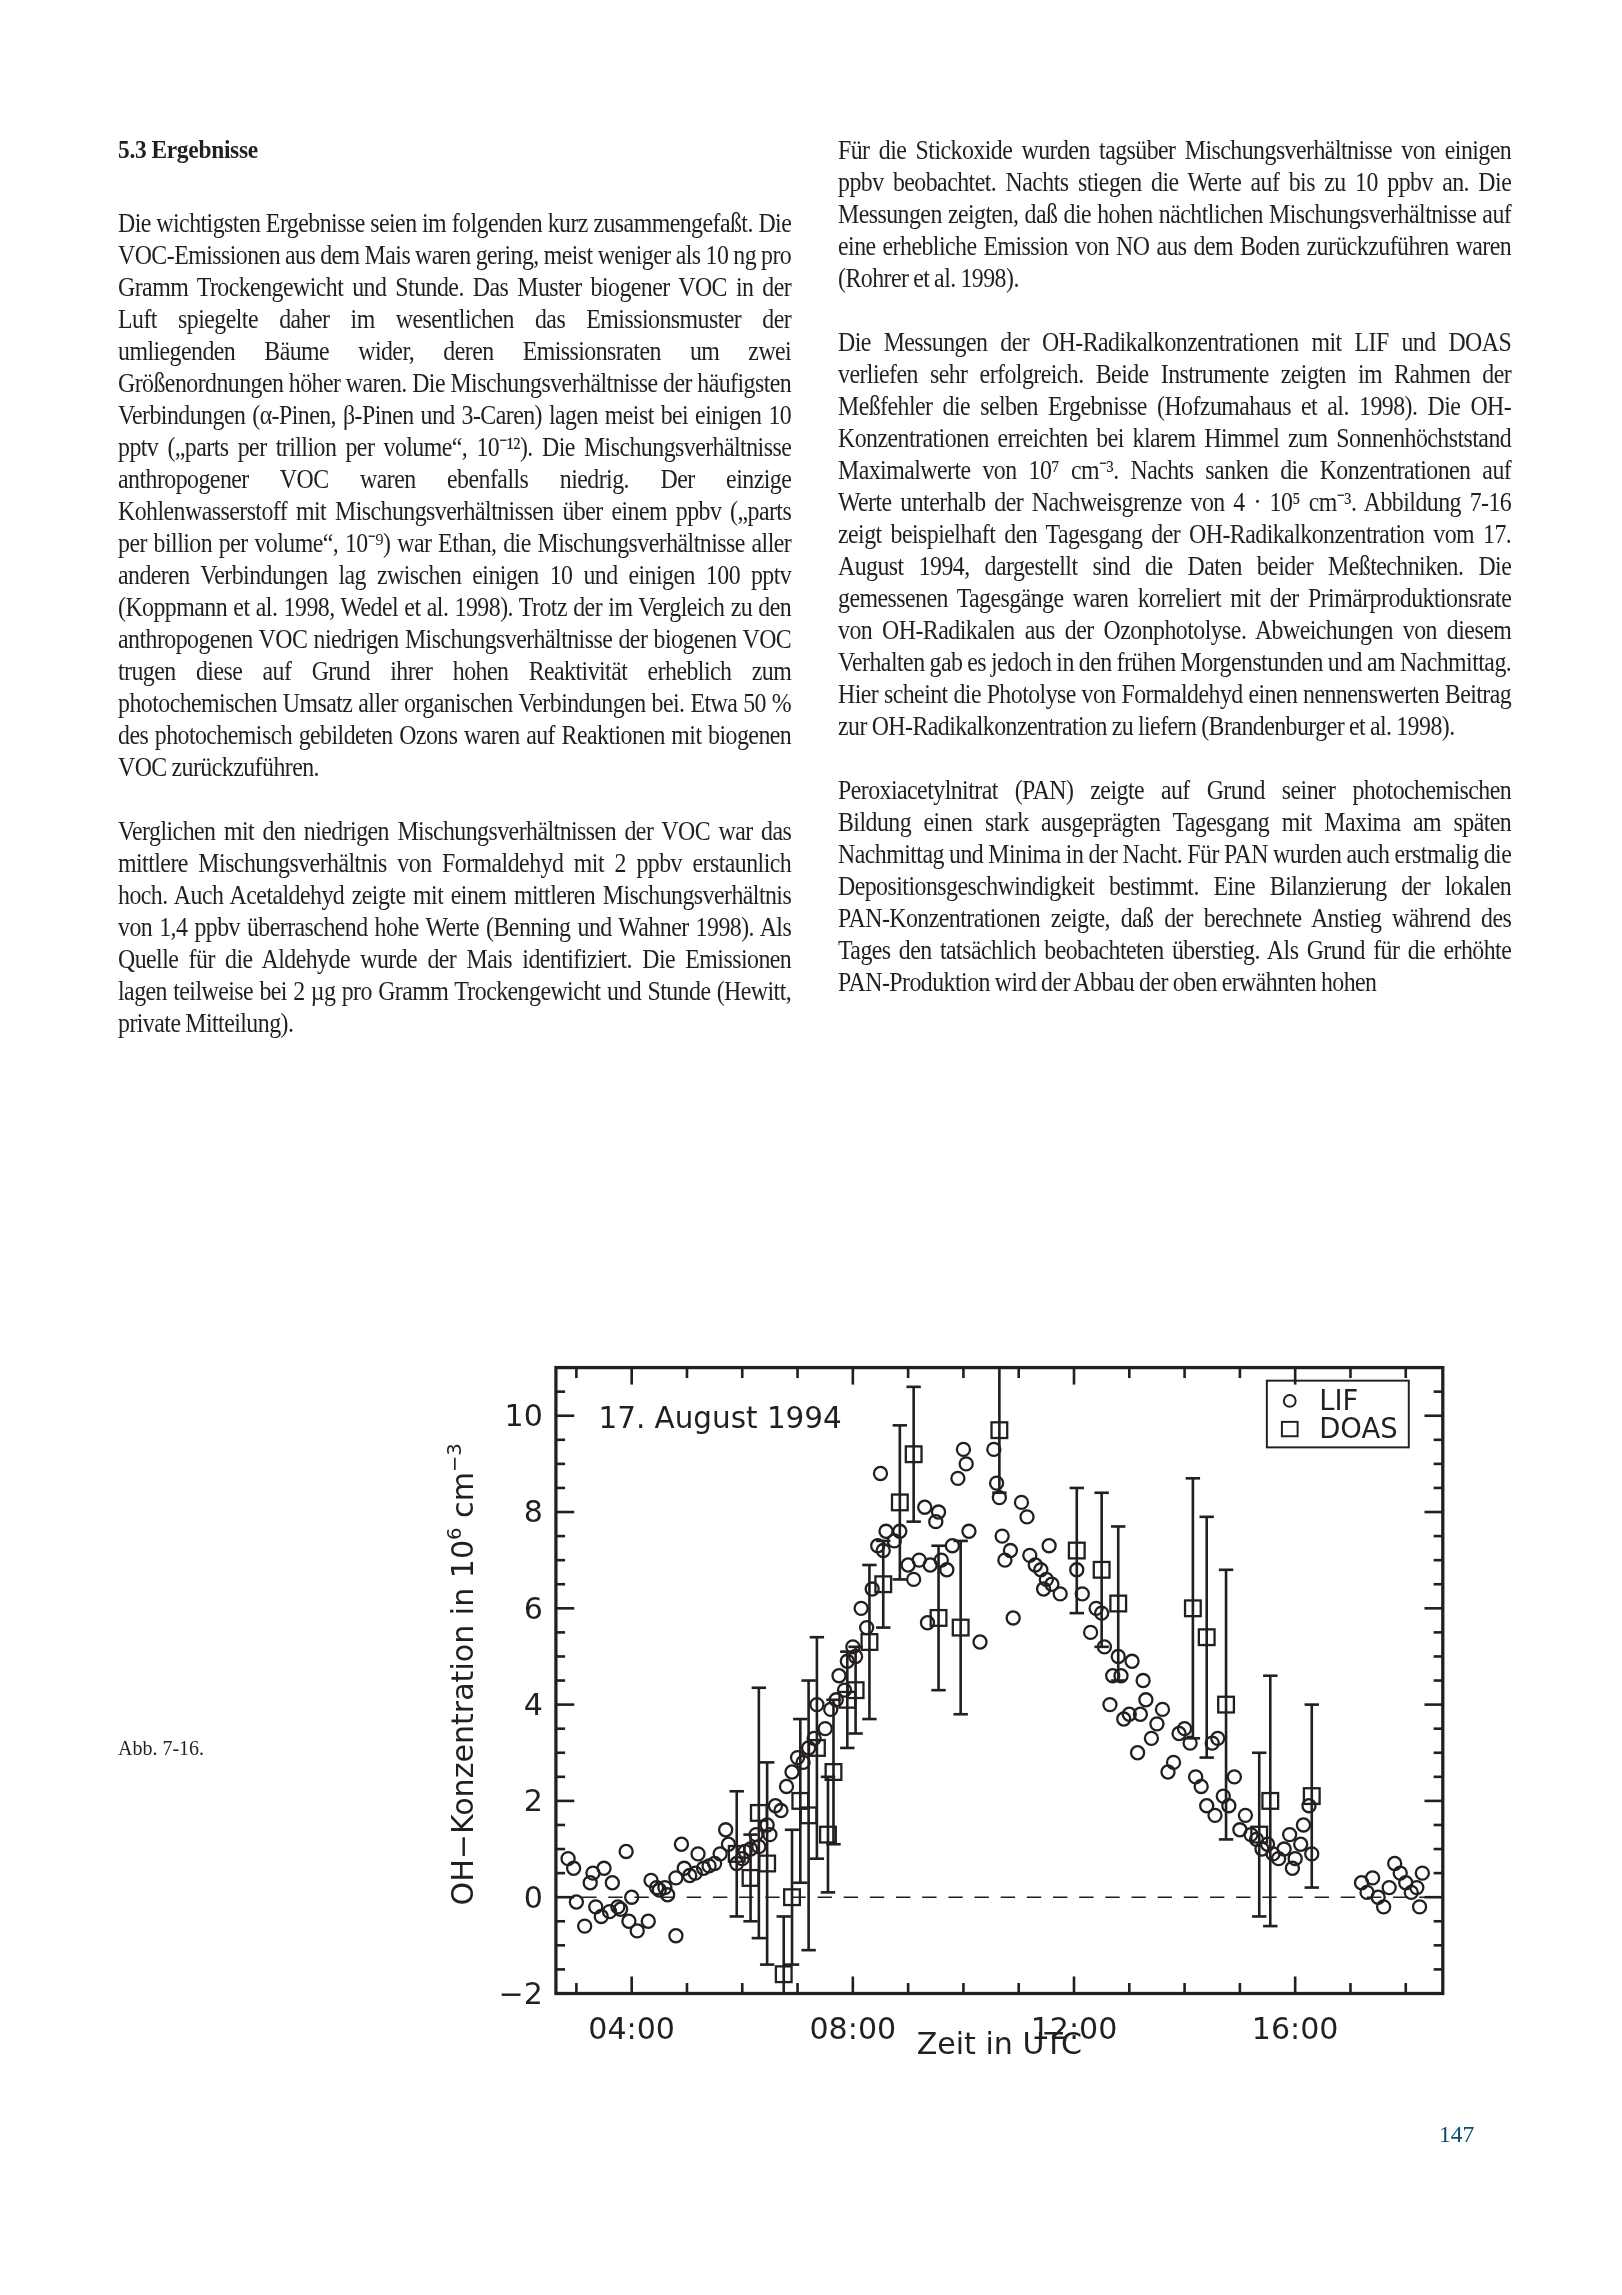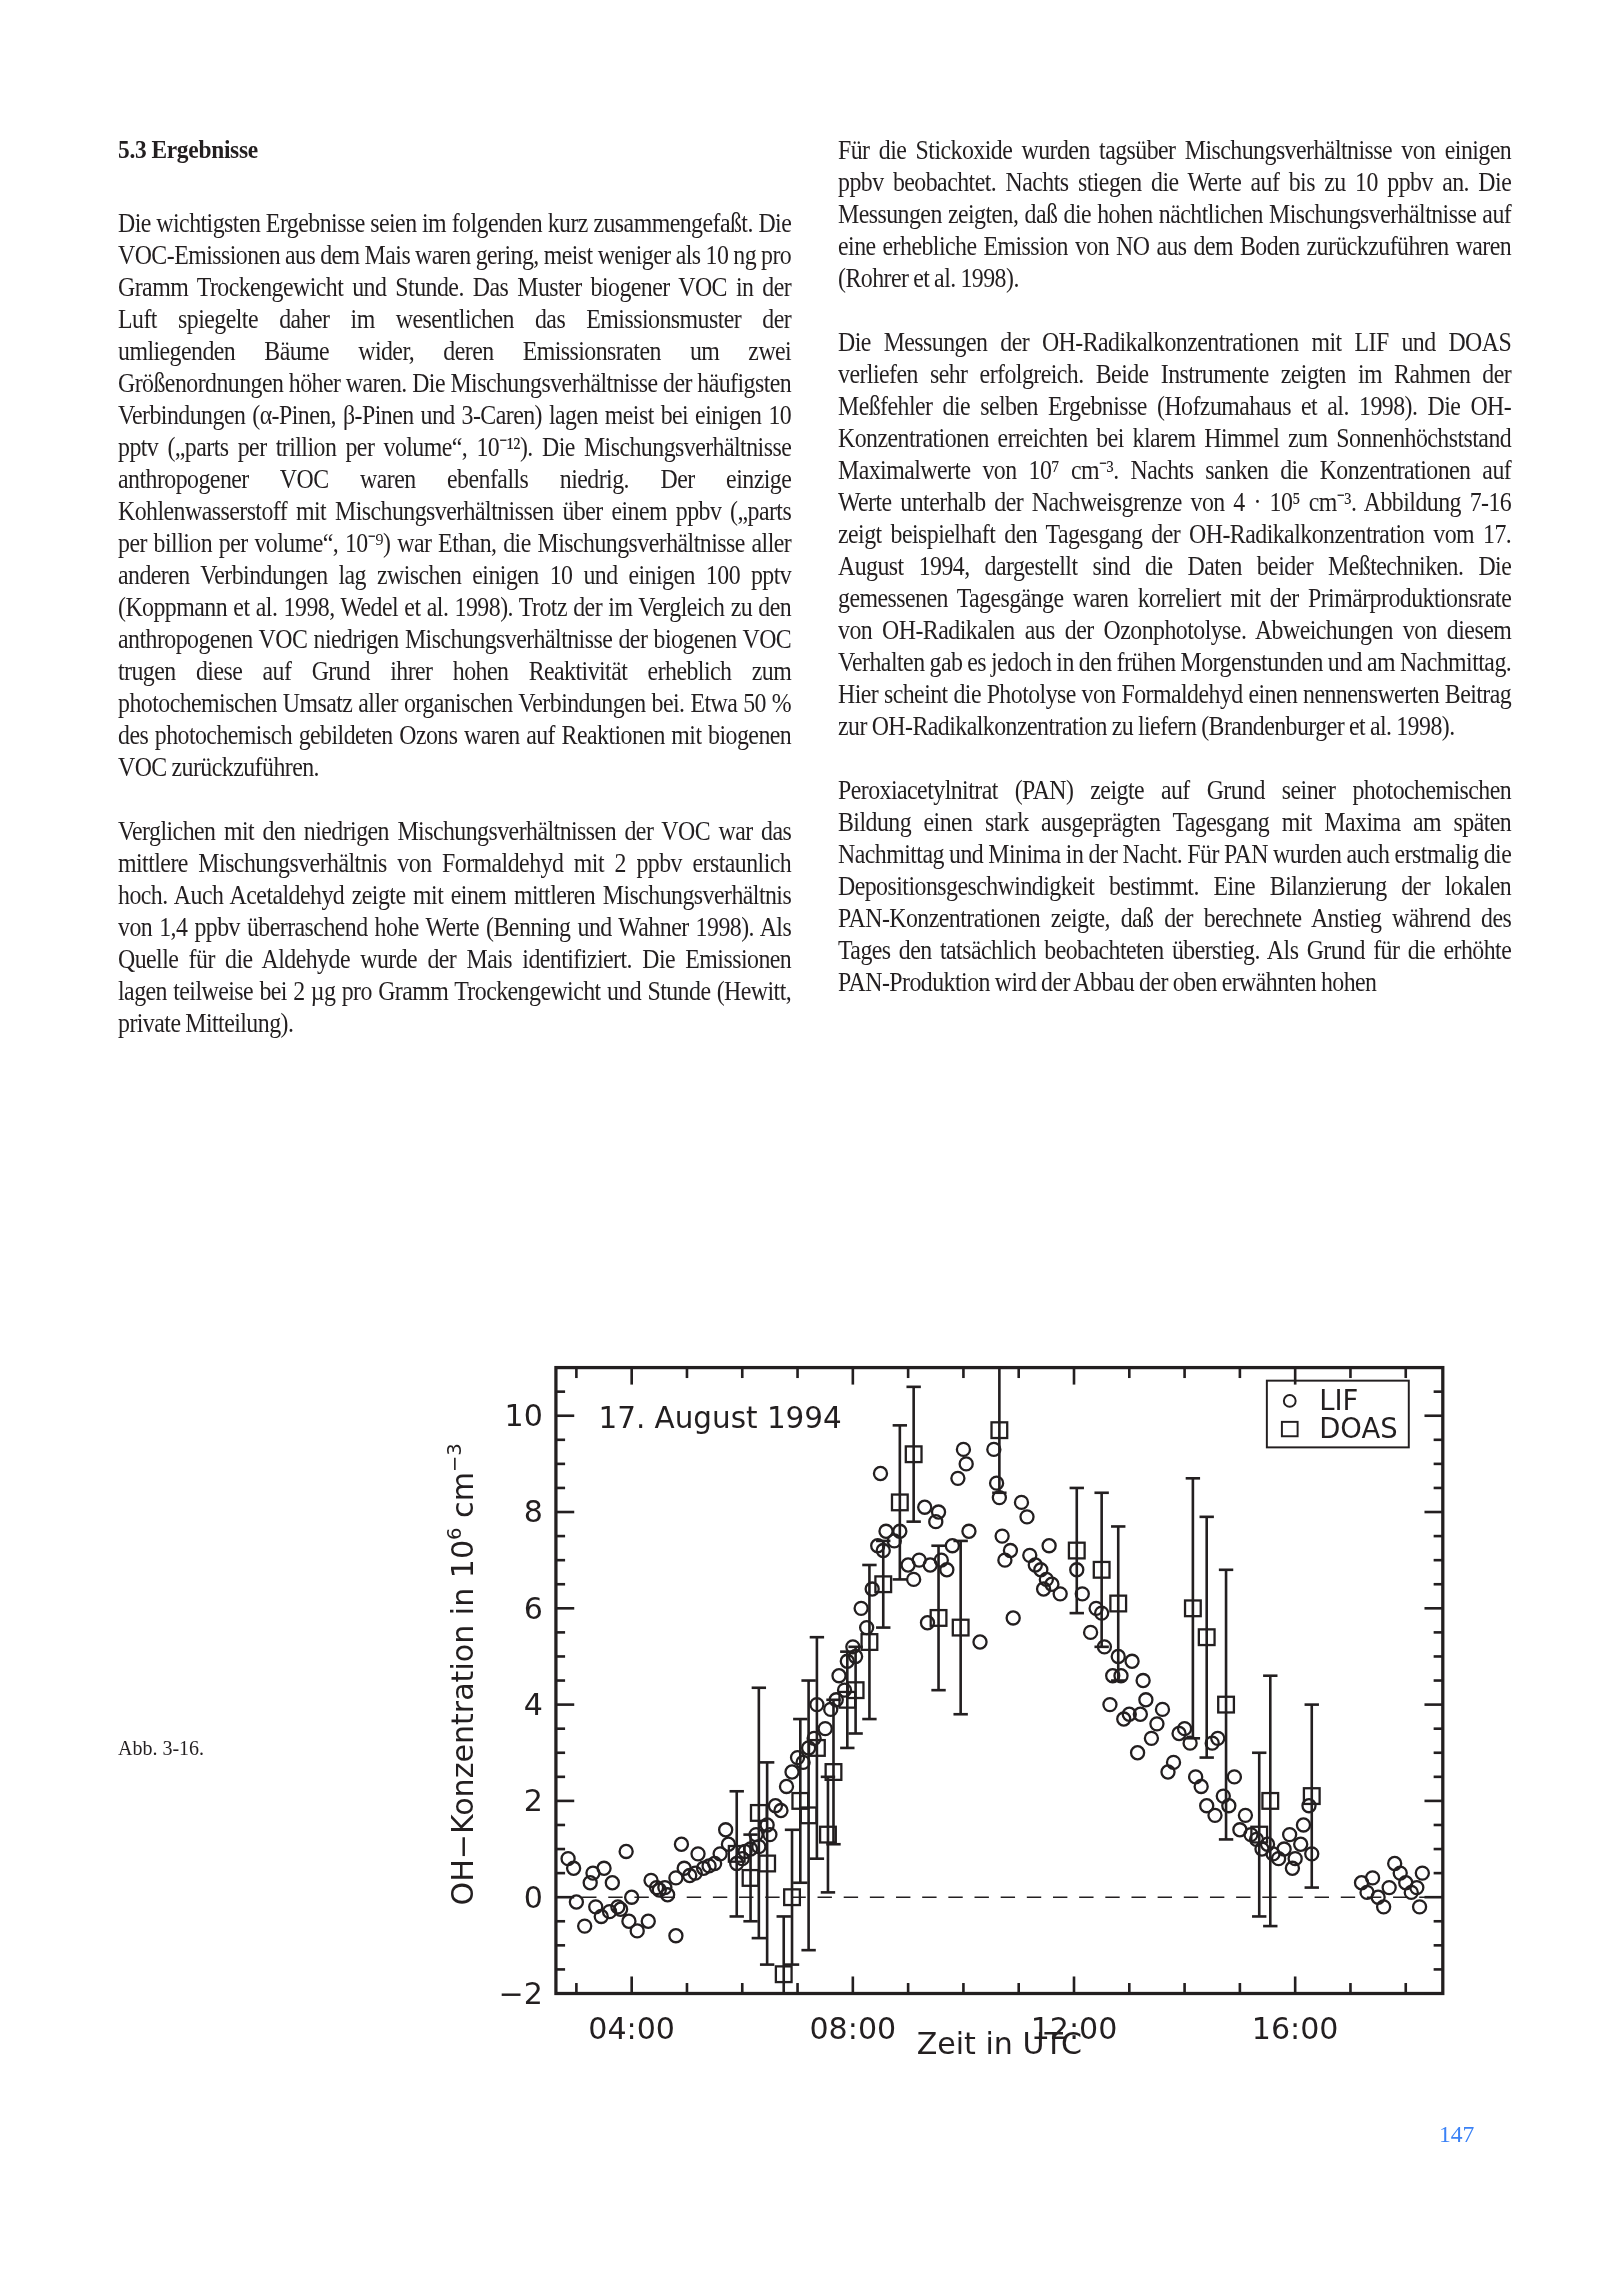--- a/index.html
+++ b/index.html
@@ -24,40 +24,40 @@
     position: absolute; left: 118px; top: 1735px; width: 271px;
     font-family: "Liberation Serif", serif; font-size: 20px; line-height: 26px; color: #231f20;
   }
   .caption .label { margin-bottom: 10.5px; }
   .caption .body { text-align: justify; }
   .chart-wrap { position: absolute; left: 0; top: 0; width: 1622px; height: 2295px; pointer-events: none; }
   .chart-wrap svg { position: absolute; left: 0; top: 0; }
   .chart-text { font-family: "DejaVu Sans", "Liberation Sans", sans-serif; fill: #231f20; }
   .page-number {
     position: absolute; left: 1439px; top: 2121px;
-    font-family: "Liberation Serif", serif; font-size: 23.6px; color: #3b82f6;
+    font-family: "Liberation Serif", serif; font-size: 23.6px; color: #0c4a6e;
   }
 </style>
 </head>
 <body>
 
 <div class="col col-left">
   <div class="heading">5.3  Ergebnisse</div>
   <p class="para">Die wichtigsten Ergebnisse seien im folgenden kurz zu­sammengefaßt. Die VOC-Emissionen aus dem Mais waren gering, meist weniger als 10 ng pro Gramm Trockengewicht und Stunde. Das Muster biogener VOC in der Luft spiegelte daher im wesentlichen das Emissionsmuster der umliegenden Bäume wider, de­ren Emissionsraten um zwei Größenordnungen höher waren. Die Mischungsverhältnisse der häufigsten Ver­bindungen (α-Pinen, β-Pinen und 3-Caren) lagen meist bei einigen 10 pptv („parts per trillion per volume“, 10⁻¹²). Die Mischungsverhältnisse anthropogener VOC waren ebenfalls niedrig. Der einzige Kohlenwasserstoff mit Mischungsverhältnissen über einem ppbv („parts per billion per volume“, 10⁻⁹) war Ethan, die Mischungs­verhältnisse aller anderen Verbindungen lag zwischen einigen 10 und einigen 100 pptv (Koppmann et al. 1998, Wedel et al. 1998). Trotz der im Vergleich zu den an­thropogenen VOC niedrigen Mischungsverhältnisse der biogenen VOC trugen diese auf Grund ihrer hohen Reaktivität erheblich zum photochemischen Umsatz aller organischen Verbindungen bei.  Etwa 50 % des photochemisch gebildeten Ozons waren auf Reaktio­nen mit biogenen VOC zurückzuführen.</p>
   <p class="para">Verglichen mit den niedrigen Mischungsverhältnissen der VOC war das mittlere Mischungsverhältnis von Formaldehyd mit 2 ppbv erstaunlich hoch. Auch Acet­aldehyd zeigte mit einem mittleren Mischungsverhält­nis von 1,4 ppbv überraschend hohe Werte (Benning und Wahner 1998). Als Quelle für die Aldehyde wurde der Mais identifiziert. Die Emissionen lagen teilweise bei 2 µg pro Gramm Trockengewicht und Stunde (Hewitt, private Mitteilung).</p>
 </div>
 
 <div class="col col-right">
   <p class="para">Für die Stickoxide wurden tagsüber Mischungsverhält­nisse von einigen ppbv beobachtet. Nachts stiegen die Werte auf bis zu 10 ppbv an. Die Messungen zeigten, daß die hohen nächtlichen Mischungsverhältnisse auf eine erhebliche Emission von NO aus dem Boden zurückzuführen waren (Rohrer et al. 1998).</p>
   <p class="para">Die Messungen der OH-Radikalkonzentrationen mit LIF und DOAS verliefen sehr erfolgreich. Beide In­strumente zeigten im Rahmen der Meßfehler die sel­ben Ergebnisse (Hofzumahaus et al. 1998). Die OH-Konzentrationen erreichten bei klarem Himmel zum Sonnenhöchststand Maximalwerte von 10⁷ cm⁻³. Nachts sanken die Konzentrationen auf Werte unterhalb der Nachweisgrenze von 4 · 10⁵ cm⁻³. Abbildung 7-16 zeigt beispielhaft den Tagesgang der OH-Radikalkonzentra­tion vom 17. August 1994, dargestellt sind die Daten beider Meßtechniken. Die gemessenen Tagesgänge wa­ren korreliert mit der Primärproduktionsrate von OH-Radikalen aus der Ozonphotolyse. Abweichungen von diesem Verhalten gab es jedoch in den frühen Morgen­stunden und am Nachmittag. Hier scheint die Photolyse von Formaldehyd einen nennenswerten Beitrag zur OH-Radikalkonzentration zu liefern (Brandenburger et al. 1998).</p>
   <p class="para">Peroxiacetylnitrat (PAN) zeigte auf Grund seiner pho­tochemischen Bildung einen stark ausgeprägten Tages­gang mit Maxima am späten Nachmittag und Minima in der Nacht. Für PAN wurden auch erstmalig die Depo­sitionsgeschwindigkeit bestimmt. Eine Bilanzierung der lokalen PAN-Konzentrationen zeigte, daß der berech­nete Anstieg während des Tages den tatsächlich beob­achteten überstieg. Als Grund für die erhöhte PAN-Produktion wird der Abbau der oben erwähnten hohen</p>
 </div>
 
 <div class="caption">
-  <div class="label">Abb. 3-16.</div>
+  <div class="label">Abb. 7-16.</div>
 </div>
 
 <div class="chart-wrap">
   <svg id="chart-svg" width="1622" height="2295" viewBox="0 0 2480 3509">
     <g id="chart-frame">
         <rect x="850" y="2091" width="1356" height="957" fill="none" stroke="#231f20" stroke-width="5"></rect>
       </g>
     <g id="chart-ticks">
         <line x1="881.279301745636" y1="3048" x2="881.279301745636" y2="3032" stroke="#231f20" stroke-width="4"></line>
         <line x1="881.279301745636" y1="2091" x2="881.279301745636" y2="2107" stroke="#231f20" stroke-width="4"></line>

